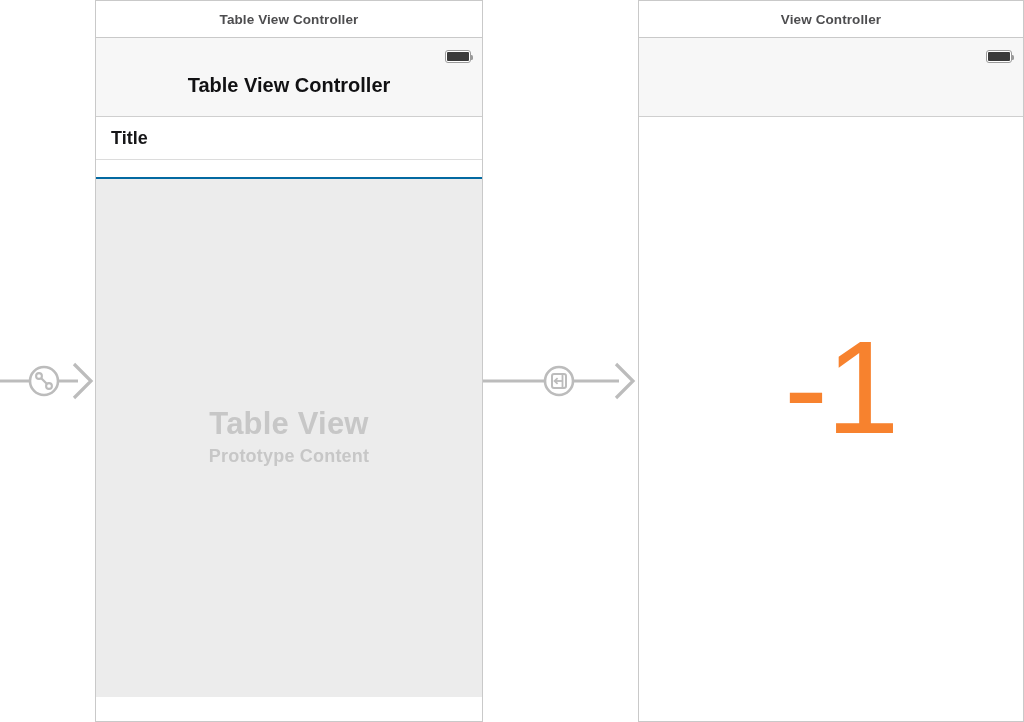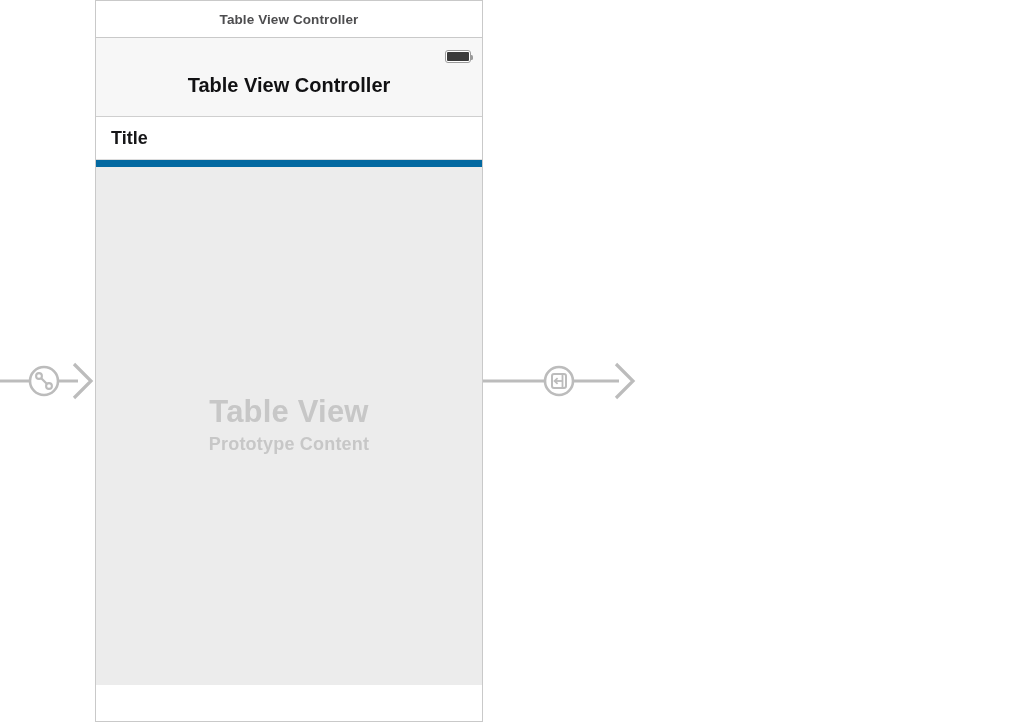--- a/index.html
+++ b/index.html
@@ -119,21 +119,22 @@
     font-size: 18px;
     font-weight: bold;
     color: #161618;
   }
 
   
   .tableview-placeholder {
     position: relative;
     height: calc(100% - 79px - 86px);
     background: #ececec;
-    border-top: 7px solid #0369a1;
+    border-top: 2px solid #0369a1;
+    margin-top: 17px;
   }
   .placeholder-stack {
     position: absolute;
     left: 0; right: 0;
     top: 50%;
     transform: translateY(-50%);
     text-align: center;
     user-select: none;
   }
   .placeholder-main {
@@ -240,14 +241,36 @@
         <line x1="79" y1="26" x2="72" y2="26" stroke-width="1.8"></line>
         <polyline points="74.6,23.2 71.6,26 74.6,28.8" stroke-width="1.8" stroke-linecap="butt" stroke-linejoin="miter"></polyline>
       </g>
 
       <line x1="90" y1="26" x2="136" y2="26" stroke="#bcbcbc" stroke-width="3"></line>
 
       <polyline points="133,9 150,26 133,43" fill="none" stroke="#bcbcbc" stroke-width="3.2" stroke-linecap="butt" stroke-linejoin="miter"></polyline>
     </svg>
   </div>
 
+  <div class="scene" style="left:638px; top:0px; width:386px; height:722px;">
+
+    <div class="scene-titlebar">
+      <span class="scene-title-text">View Controller</span>
+    </div>
+
+    <div class="scene-body">
+
+      <div class="navbar blank">
+        <div class="battery">
+          <div class="battery-fill"></div>
+          <div class="battery-nub"></div>
+        </div>
+        <div class="nav-title"></div>
+      </div>
+
+      <div class="blank-body">
+        <div class="big-number">-1</div>
+      </div>
+
+    </div>
+  </div>
 
 </div>
 
 </body></html>

